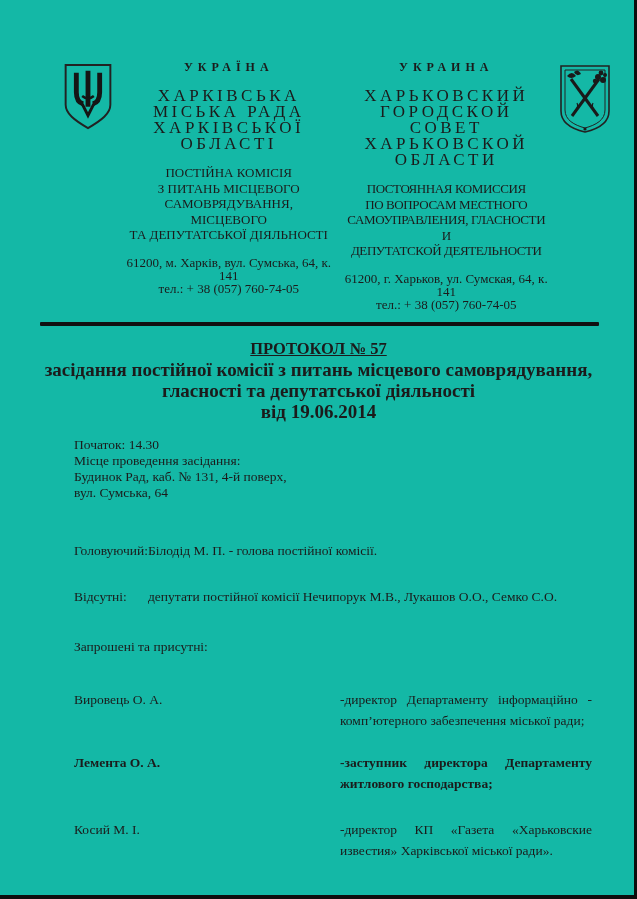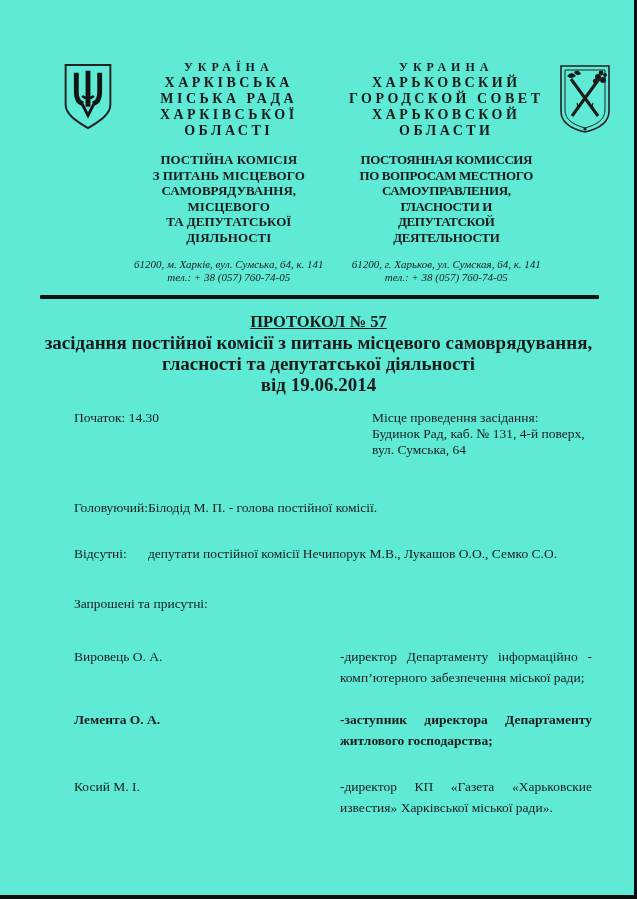--- a/index.html
+++ b/index.html
@@ -1,21 +1,21 @@
 <!DOCTYPE html>
 <html><head>
 <meta charset="utf-8">
 <style>
   * { margin: 0; padding: 0; box-sizing: border-box; }
   html, body { background: #e9e9e7; }
   .page {
     position: relative;
     width: 637px;
     height: 899px;
-    background: #5eead4;
+    background: #14b8a6;
     color: #1b1b1b;
     font-family: "Liberation Serif", serif;
     overflow: hidden;
     margin: 0 auto;
   }
   
   .letterhead {
     display: flex;
     align-items: flex-start;
     padding: 58px 20px 0 58px;
@@ -24,38 +24,38 @@
   .emblem svg { display: block; }
   .emblem.left { margin-top: 4px; }
   .emblem.right { margin-top: 5px; }
   .head-col { flex: 1 1 0; text-align: center; padding: 0 6px; }
   .country {
     font-weight: bold;
     font-size: 12px;
     letter-spacing: 5px;
     margin-top: 2px;
   }
-  .council { font-weight: bold; font-size: 14px; line-height: 16px; letter-spacing: 3.5px; }
-  .commission { margin-top: 13px; font-weight: bold; font-size: 13px; line-height: 15.5px; }
+  .council { margin-top: 13px; font-weight: normal; font-size: 17px; line-height: 16px; letter-spacing: 3.5px; }
+  .commission { margin-top: 13px; font-weight: normal; font-size: 13px; line-height: 15.5px; }
   .head-col.ru .commission { letter-spacing: -0.4px; }
-  .address { margin-top: 13px; font-style: italic; font-size: 11px; line-height: 13px; }
+  .address { margin-top: 13px; font-size: 13px; line-height: 13px; }
   
   .separator {
     margin: 11px 38px 0 40px;
     height: 4px;
     background: #111;
     border-radius: 1px;
   }
   
   .title-block { margin-top: 13px; text-align: center; }
   .protocol-no { font-weight: bold; font-size: 16.5px; text-decoration: underline; }
   .subtitle { font-weight: bold; font-size: 19px; line-height: 21px; }
   
   .body { padding: 0 45px 0 74px; font-size: 13.5px; line-height: 21px; }
-  .meta-row { display: flex; margin-top: 15px; }
+  .meta-row { display: flex; margin-top: 15px; flex-direction: column; }
   .meta-start { width: 298px; line-height: 16px; }
   .meta-place { width: 220px; line-height: 16px; }
   .party-row { display: flex; align-items: flex-end; }
   .party-row.first { margin-top: 39px; }
   .party-row.gap { margin-top: 25px; }
   .party-label { flex: 0 0 74px; }
   .party-text { flex: 1 1 auto; text-align: justify; }
   .invited-heading { margin-top: 29px; }
   .person-row { display: flex; }
   .person-name { flex: 0 0 266px; }

